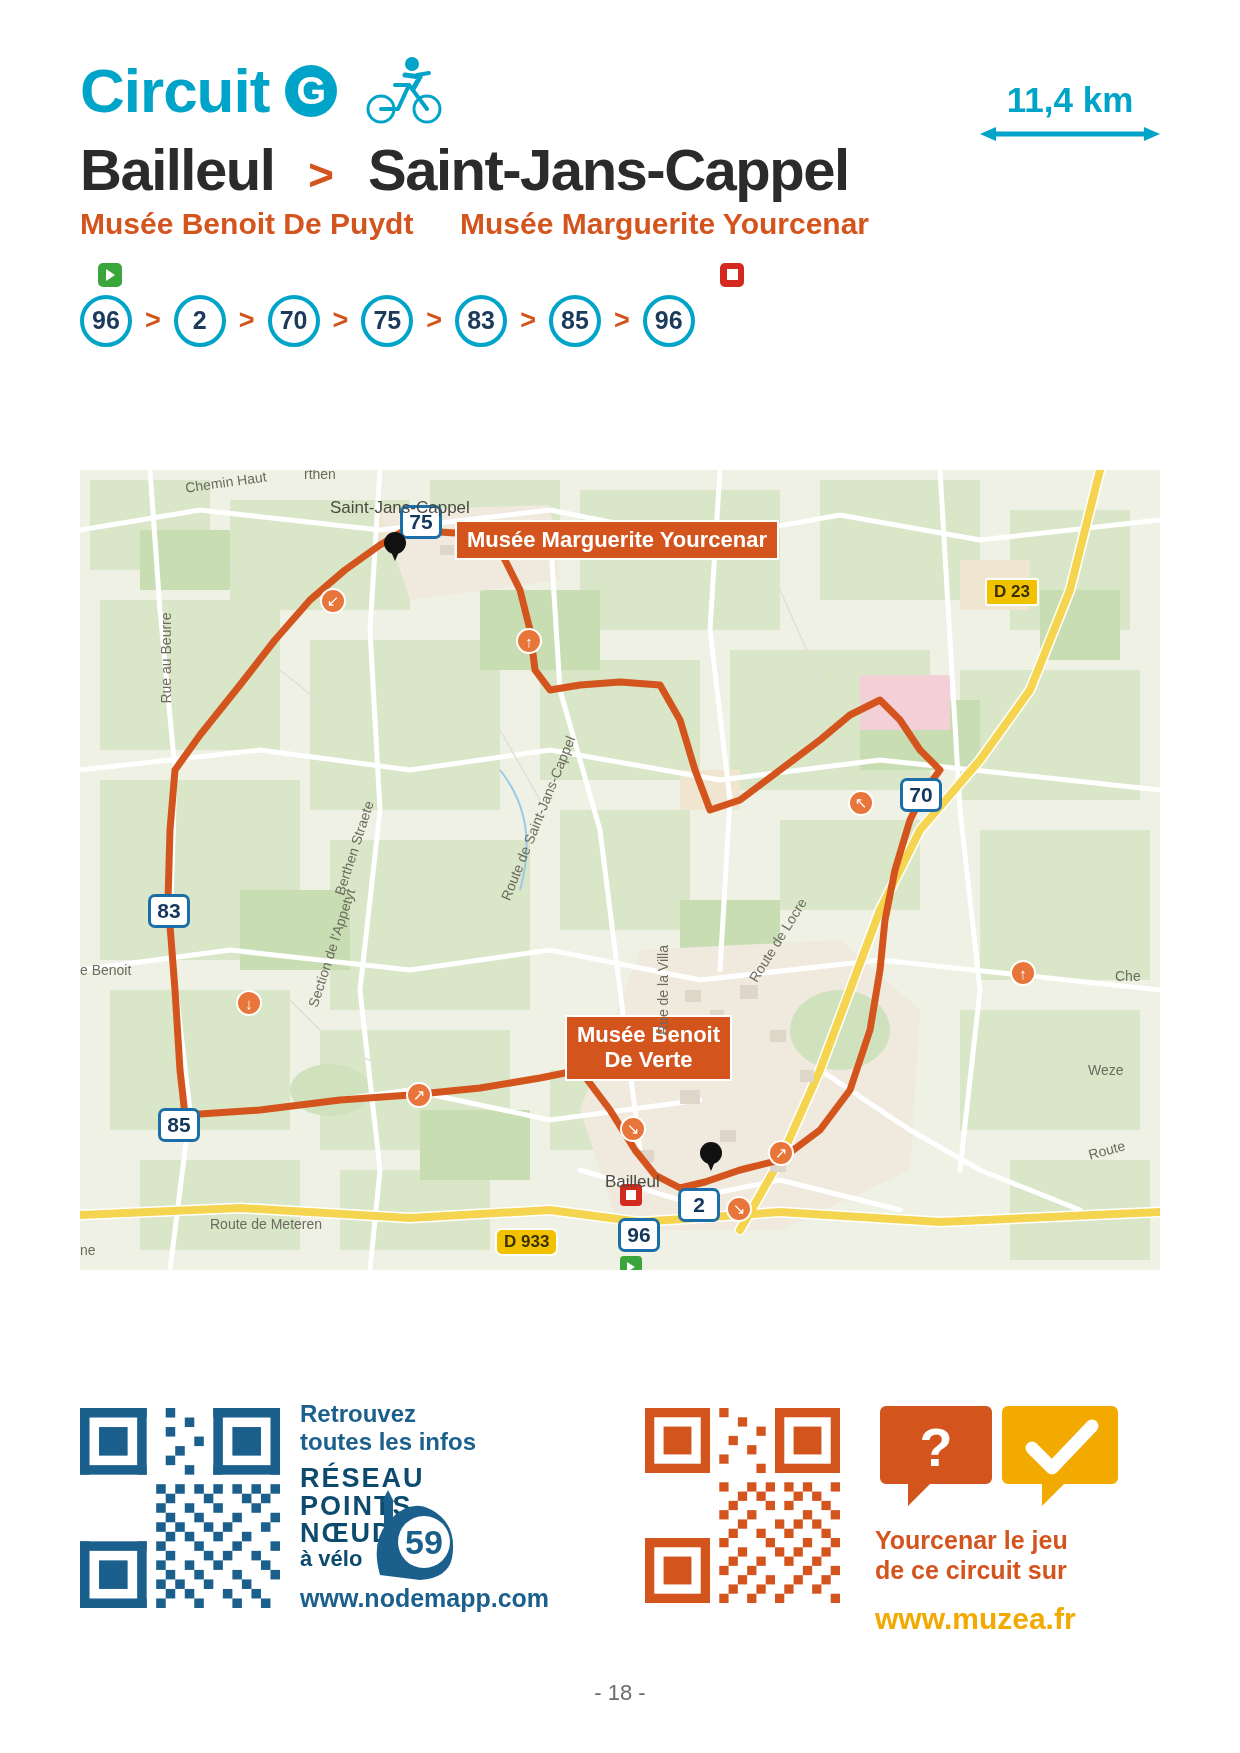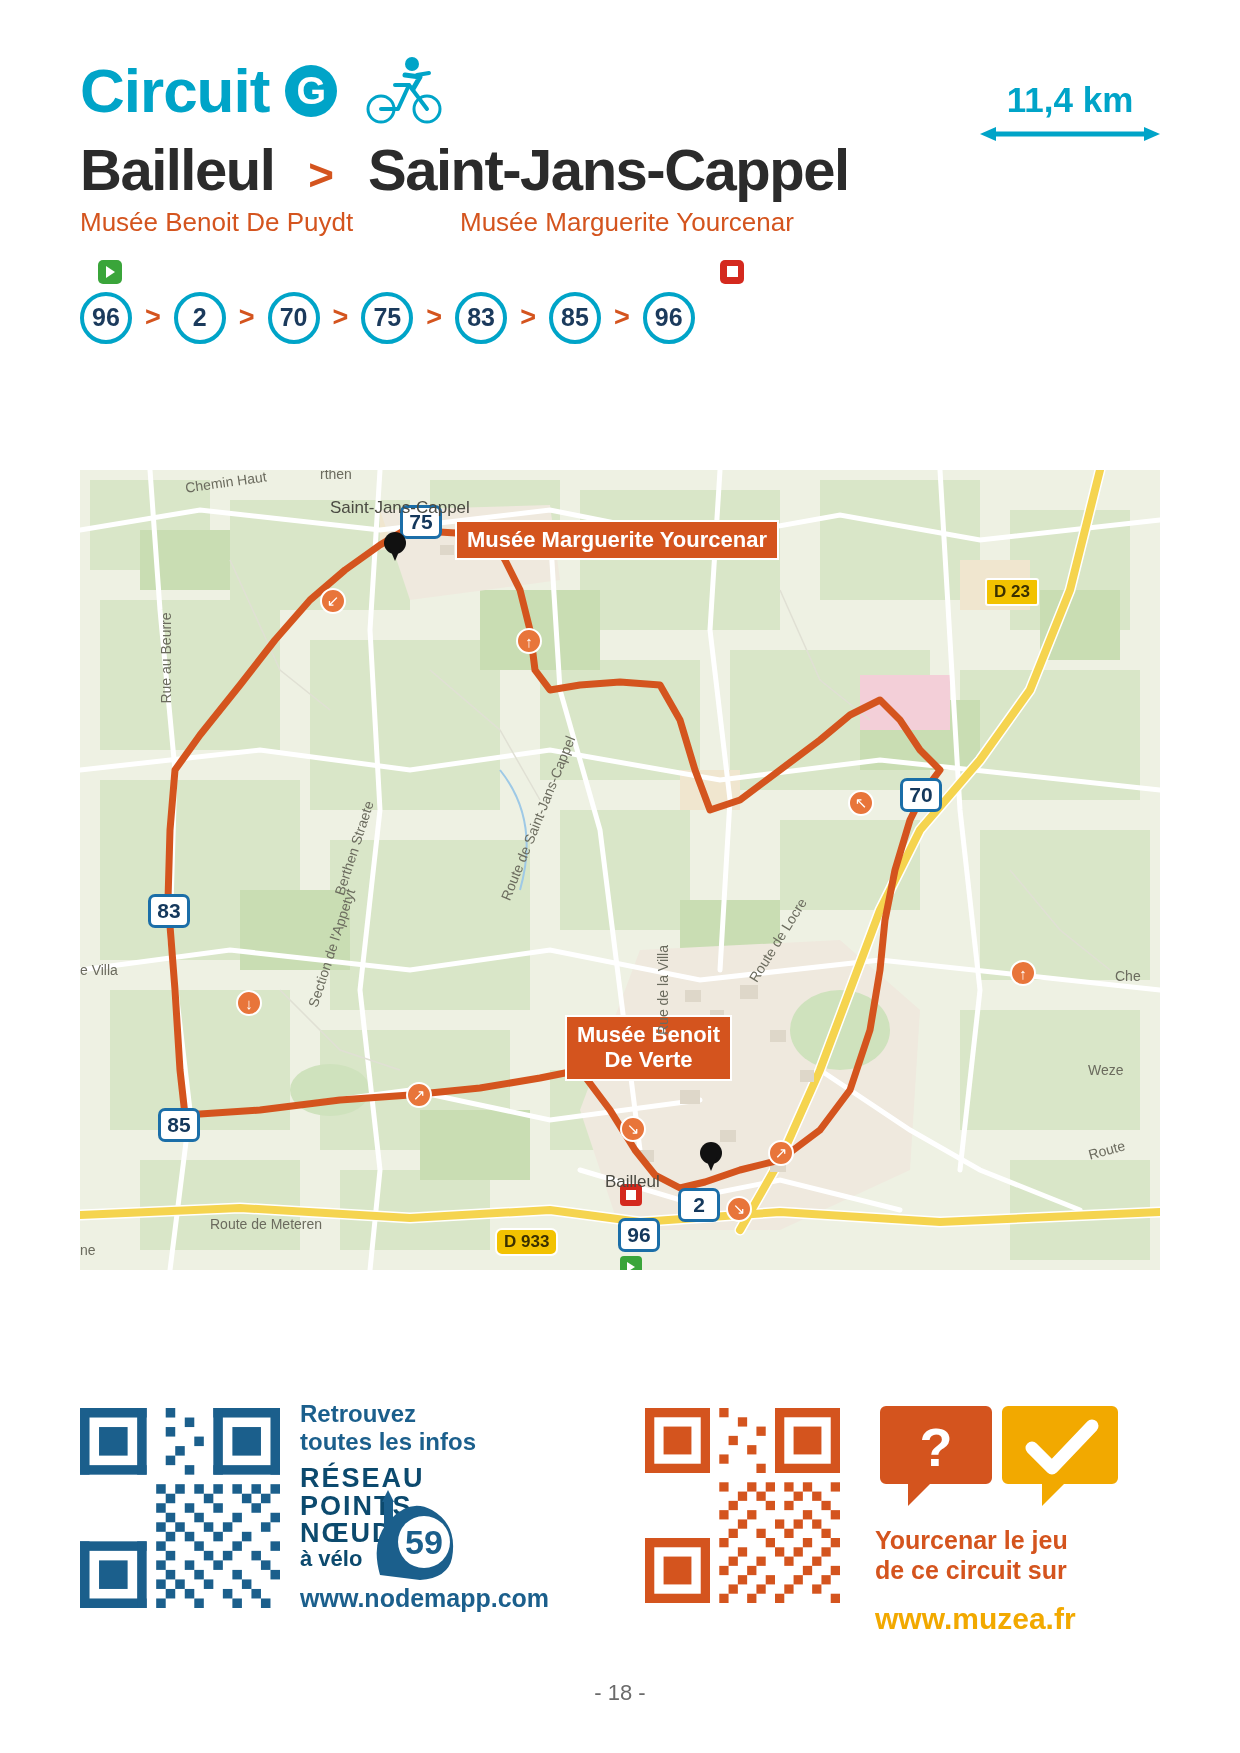--- a/index.html
+++ b/index.html
@@ -93,22 +93,23 @@
     color: #d4541e;
     font-size: 44px;
     font-weight: bold;
     margin: 0 34px;
   }
   .museums {
     display: flex;
     margin-top: 6px;
   }
   .museum {
-    font-size: 26px;
+    font-size: 30px;
     color: #d4541e;
+    font-weight: bold;
   }
   .museum.first { width: 380px; }
 
   
   .markers-row {
     position: relative;
     height: 26px;
     margin-top: 22px;
     margin-left: 18px;
   }
@@ -630,29 +631,29 @@
 
     <div class="map-pin" style="left:304px; top:62px;"></div>
     <div class="map-pin" style="left:620px; top:672px;"></div>
 
     <div class="map-start" style="left:540px; top:786px;"></div>
     <div class="map-end" style="left:540px; top:714px;"></div>
 
     <div class="map-city" style="left:525px; top:702px;">Bailleul</div>
 
     <div class="map-street" style="left:105px; top:4px; transform:rotate(-8deg);">Chemin Haut</div>
-    <div class="map-street" style="left:240px; top:-4px;text-align:center;">rthen</div>
+    <div class="map-street" style="left:224px; top:-4px;text-align:center;">rthen</div>
     <div class="map-city" style="left:250px; top:28px;">Saint-Jans-Cappel</div>
     <div class="map-street" style="left:40px; top:180px; transform:rotate(-90deg);">Rue au Beurre</div>
     <div class="map-street" style="left:225px; top:370px; transform:rotate(-72deg);">Berthen Straete</div>
     <div class="map-street" style="left:190px; top:470px; transform:rotate(-72deg);">Section de l'Appetyt</div>
     <div class="map-street" style="left:370px; top:340px; transform:rotate(-68deg);">Route de Saint-Jans-Cappel</div>
     <div class="map-street" style="left:650px; top:462px; transform:rotate(-58deg);">Route de Locre</div>
     <div class="map-street" style="left:538px; top:512px; transform:rotate(-90deg);">Rue de la Villa</div>
-    <div class="map-street" style="left:0px; top:492px;">e Villa</div>
+    <div class="map-street" style="left:0px; top:492px;">e Benoit</div>
     <div class="map-street" style="left:1035px; top:498px;">Che</div>
     <div class="map-street" style="left:1008px; top:592px;">Weze</div>
     <div class="map-street" style="left:1008px; top:672px; transform:rotate(-15deg);">Route</div>
     <div class="map-street" style="left:130px; top:746px;">Route de Meteren</div>
     <div class="map-street" style="left:0px; top:772px;">ne</div>
   </div>
 
   <div class="footer"></div>
 
   <svg class="qr" style="left:80px; top:1408px;" width="200" height="200" viewBox="0 0 21 21">

